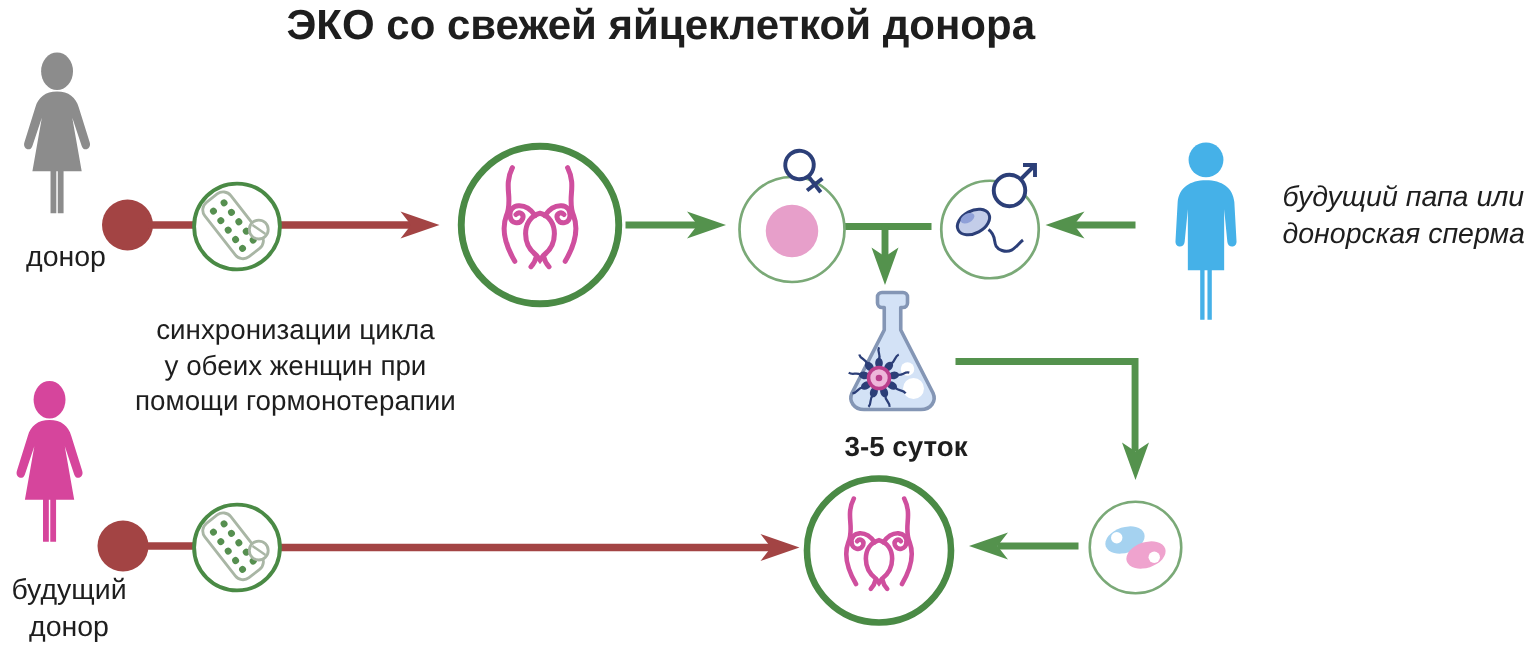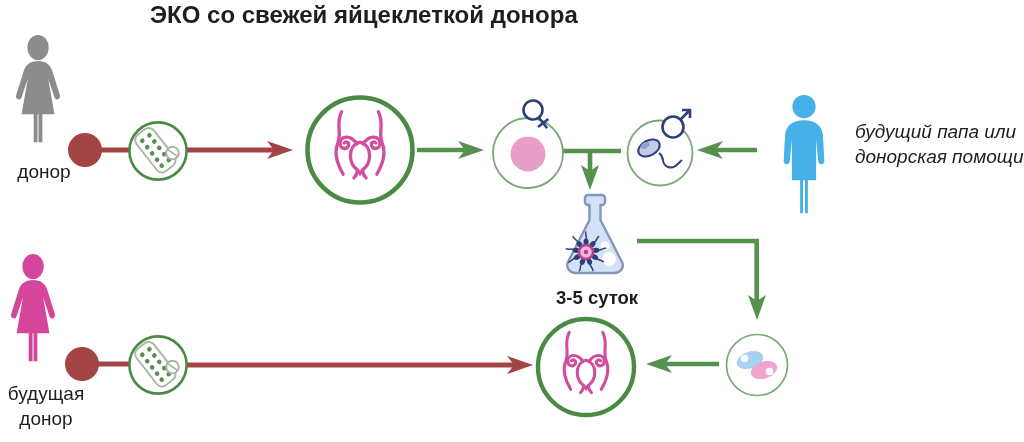--- a/index.html
+++ b/index.html
@@ -1,25 +1,25 @@
 <!DOCTYPE html>
 <html><head>
 <meta charset="utf-8">
 <style>
   html,body{margin:0;padding:0;background:#fff;}
   .stage{position:relative;width:1024px;height:442px;background:#ffffff;overflow:hidden;
          font-family:"Liberation Sans",sans-serif;color:#1e1e1e;}
   .abs{position:absolute;}
-  .title{left:150px;top:1px;width:540px;text-align:left;font-size:24px;font-weight:bold;}
+  .title{left:150px;top:1px;width:540px;text-align:right;font-size:28px;font-weight:bold;}
   .lbl{font-size:19px;line-height:24.5px;}
   .donor-lbl{left:4px;top:160px;width:80px;text-align:center;}
   .mom-lbl{left:0px;top:382px;width:92px;text-align:center;}
   .dad-lbl{left:855px;top:120px;text-align:left;font-style:italic;}
   .sync-lbl{left:73px;top:208px;width:248px;text-align:center;font-size:18.5px;line-height:23.5px;}
-  .flask-lbl{left:556px;top:287px;width:96px;font-weight:bold;font-size:18.5px;}
+  .flask-lbl{left:556px;top:287px;width:96px;text-align:center;font-weight:bold;font-size:18.5px;}
   .connectors{left:0;top:0;pointer-events:none;}
   svg{display:block;}
 </style>
 </head>
 <body>
 
 <div class="stage">
 
   <svg style="position:absolute;width:0;height:0" aria-hidden="true">
     <defs>
@@ -93,30 +93,30 @@
 
   <svg class="abs" style="left:10px;top:33px" width="58" height="116" viewBox="0 0 60 116">
     <use href="#female-sil" fill="#8c8c8c"></use>
   </svg>
   <div class="abs lbl donor-lbl">донор</div>
 
   <svg class="abs" style="left:5px;top:252px" width="58" height="116" viewBox="0 0 60 116">
     <use href="#female-sil" fill="#d6459c"></use>
   </svg>
   <div class="abs lbl mom-lbl">
-    <div>будущая</div>
+    <div>будущий</div>
     <div>донор</div>
   </div>
 
   <svg class="abs" style="left:773px;top:93px" width="62" height="124" viewBox="0 0 64 126">
     <use href="#male-sil" fill="#45b1e8"></use>
   </svg>
   <div class="abs lbl dad-lbl">
     <div>будущий папа или</div>
-    <div>донорская помощи</div>
+    <div>донорская сперма</div>
   </div>
 
   <svg class="abs" style="left:127px;top:120px" width="62" height="62" viewBox="0 0 62 62">
     <use href="#pills-def"></use>
   </svg>
   <svg class="abs" style="left:127px;top:334px" width="62" height="62" viewBox="0 0 62 62">
     <use href="#pills-def"></use>
   </svg>
 
   <svg class="abs" style="left:303px;top:93px" width="114" height="114" viewBox="0 0 114 114">
@@ -200,14 +200,19 @@
     <circle cx="24.5" cy="30.5" r="3.8" fill="#fff"></circle>
     <ellipse cx="44" cy="42" rx="13.5" ry="8.5" transform="rotate(-18 44 42)" fill="#efa3ce"></ellipse>
     <circle cx="49.5" cy="43.5" r="3.8" fill="#fff"></circle>
   </svg>
 
   <svg class="abs" style="left:534px;top:315px" width="104" height="104" viewBox="0 0 104 104">
     <circle cx="52" cy="52" r="48" fill="#fff" stroke="#4a8a45" stroke-width="4.4"></circle>
     <use href="#uterus-def" transform="translate(15.5,13) scale(0.73)"></use>
   </svg>
 
+  <div class="abs sync-lbl">
+    <div>синхронизации цикла</div>
+    <div>у обеих женщин при</div>
+    <div>помощи гормонотерапии</div>
+  </div>
 
 </div>
 
 </body></html>

